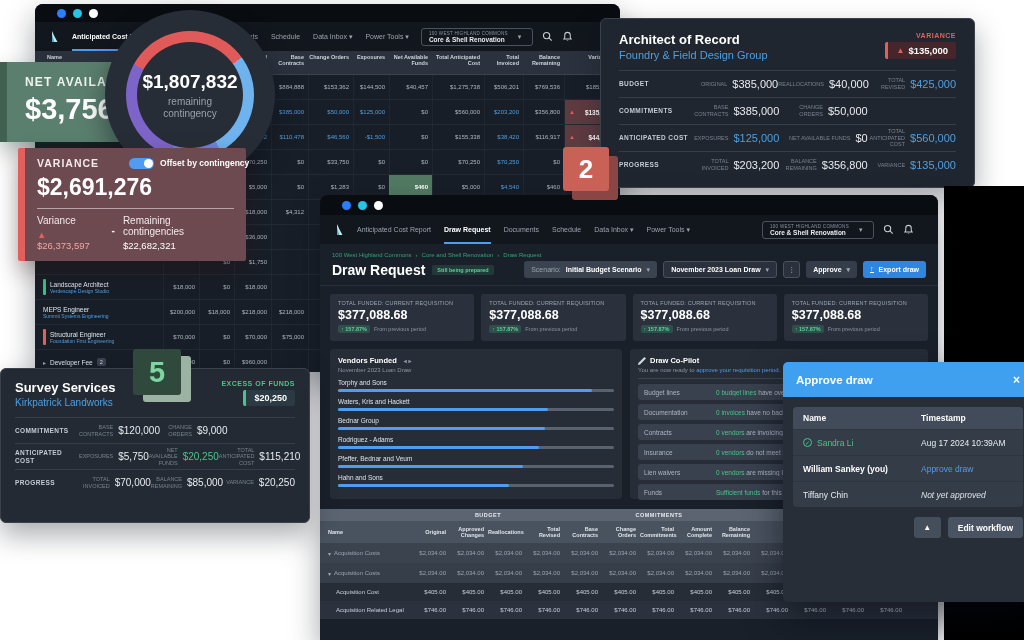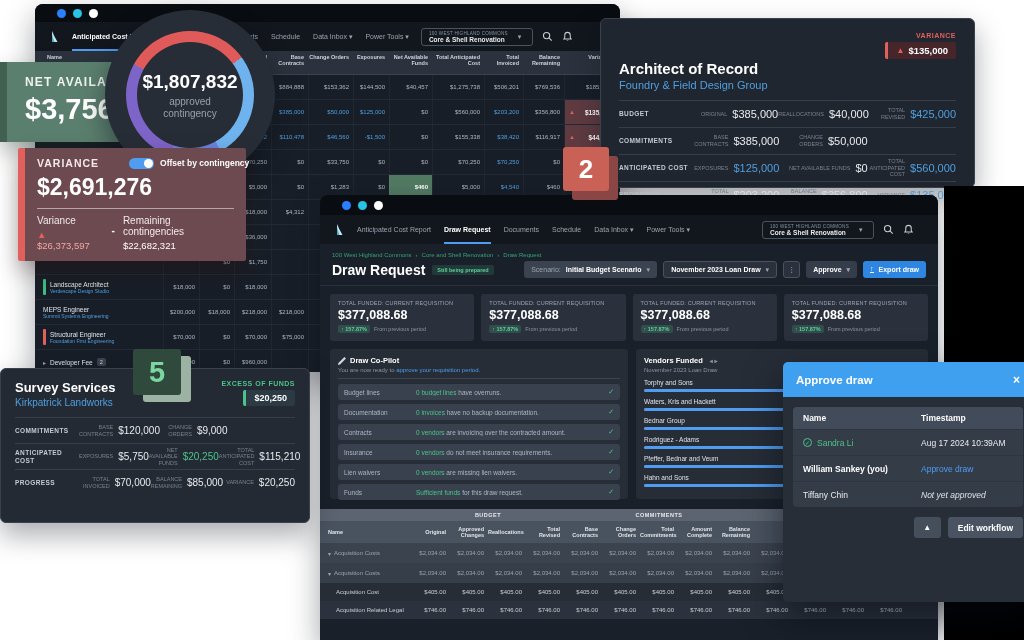--- a/index.html
+++ b/index.html
@@ -92,21 +92,21 @@
     border-radius:3px; box-shadow:10px 7px 0 0 #9cb3a3; display:flex; align-items:center; justify-content:center;
     color:#7bd6a0; font-size:29px; font-weight:bold; z-index:22; }
 
   
   .detail-card { position:absolute; border-radius:6px; background:#20262f; border:1px solid #39414c;
     box-shadow:0 12px 28px rgba(10,15,25,.35); }
   .architect { left:600px; top:18px; width:375px; height:170px; padding:13px 18px 0 18px; z-index:6; }
   .survey { left:0; top:368px; width:310px; height:155px; padding:11px 14px 0 14px; background:#232a33; z-index:20; }
   .dc-head { display:flex; justify-content:space-between; }
   .dc-title { font-weight:bold; color:#fff; }
-  .architect .dc-title { font-size:15px;margin-top:28px; } .survey .dc-title { font-size:13px; }
+  .architect .dc-title { font-size:13px; } .survey .dc-title { font-size:13px; }
   .dc-sub { color:#4f9fe0; margin-top:2px; }
   .architect .dc-sub { font-size:11px; } .survey .dc-sub { font-size:10px; }
   .dc-flag { text-align:right; }
   .dc-flag .fl { font-size:7px; font-weight:bold; letter-spacing:.5px; }
   .architect .fl { color:#e0615c; } .survey .fl { color:#4cc38a; }
   .dc-flag .fbadge { margin-top:3px; display:inline-flex; align-items:center; gap:4px;
     padding:3px 8px; border-radius:2px; color:#fff; font-weight:bold; }
   .architect .fbadge { background:#46262b; border-left:3px solid #e0615c; font-size:9.5px; }
   .survey .fbadge { background:#2c3a44; border-left:3px solid #4cc38a; font-size:9px; }
   .fbadge .tri { color:#e0615c; font-size:8px; }
@@ -812,21 +812,21 @@
   <div class="naf-card">
     <div class="lbl">NET AVAILABLE FUNDS</div>
     <div class="val">$3,756,983</div>
   </div>
 
   <div class="donut-card">
     <div class="ring"></div>
     <div class="donut-center">
       <div class="val">$1,807,832</div>
       <div class="cap">
-        <span>approved</span><br><span>contingency</span>
+        <span>remaining</span><br><span>contingency</span>
       </div>
     </div>
   </div>
 
   <div class="variance-card">
     <div class="vc-top">
       <span class="vc-label">VARIANCE</span>
       <span class="toggle"></span>
       <span class="vc-toggle-lbl">Offset by contingency</span>
     </div>
@@ -1009,64 +1009,20 @@
           <div class="sl">TOTAL FUNDED: CURRENT REQUISITION</div>
           <div class="sv">$377,088.68</div>
           <div class="row3">
             <span class="delta">↑ 157.87%</span>
             <span class="from-prev">From previous period</span>
           </div>
         </div>
       </div>
 
     <div class="panels">
-      <div class="panel copilot">
-        <div class="pn-title">
-          <svg width="8" height="8" viewBox="0 0 10 10">
-              <path d="M0 10l2.5-.5L10 2 8 0 .5 7.5z" fill="#cfd6df"></path>
-            </svg>
-          <span>Draw Co-Pilot</span>
-        </div>
-        <div class="pn-sub">
-          <span>You are now ready to </span><a href="#">approve your requisition period.</a>
-        </div>
-        <div class="pn-div"></div>
-        <div id="copilot-rows">
-            <div class="cp-row">
-              <span class="cp-label">Budget lines</span>
-              <span class="cp-msg"><span class="hl">0 budget lines</span> have overruns.</span>
-              <span class="cp-check">✓</span>
-            </div>
-            <div class="cp-row">
-              <span class="cp-label">Documentation</span>
-              <span class="cp-msg"><span class="hl">0 invoices</span> have no backup documentation.</span>
-              <span class="cp-check">✓</span>
-            </div>
-            <div class="cp-row">
-              <span class="cp-label">Contracts</span>
-              <span class="cp-msg"><span class="hl">0 vendors</span> are invoicing over the contracted amount.</span>
-              <span class="cp-check">✓</span>
-            </div>
-            <div class="cp-row">
-              <span class="cp-label">Insurance</span>
-              <span class="cp-msg"><span class="hl">0 vendors</span> do not meet insurance requirements.</span>
-              <span class="cp-check">✓</span>
-            </div>
-            <div class="cp-row">
-              <span class="cp-label">Lien waivers</span>
-              <span class="cp-msg"><span class="hl">0 vendors</span> are missing lien waivers.</span>
-              <span class="cp-check">✓</span>
-            </div>
-            <div class="cp-row">
-              <span class="cp-label">Funds</span>
-              <span class="cp-msg"><span class="hl">Sufficient funds</span> for this draw request.</span>
-              <span class="cp-check">✓</span>
-            </div>
-          </div>
-      </div>
       <div class="panel vendors">
         <div class="pn-title">
           <span>Vendors Funded</span>
           <span class="vn-arrows">◂ ▸</span>
         </div>
         <div class="pn-sub">November 2023 Loan Draw</div>
         <div id="vendor-rows">
             <div class="vn-row">
               <div class="vn-name">Torphy and Sons</div>
               <div class="vn-track">
@@ -1095,20 +1051,64 @@
               <div class="vn-name">Pfeffer, Bednar and Veum</div>
               <div class="vn-track">
                 <div class="vn-fill" style="width: 67%;"></div>
               </div>
             </div>
             <div class="vn-row">
               <div class="vn-name">Hahn and Sons</div>
               <div class="vn-track">
                 <div class="vn-fill" style="width: 62%;"></div>
               </div>
+            </div>
+          </div>
+      </div>
+      <div class="panel copilot">
+        <div class="pn-title">
+          <svg width="8" height="8" viewBox="0 0 10 10">
+              <path d="M0 10l2.5-.5L10 2 8 0 .5 7.5z" fill="#cfd6df"></path>
+            </svg>
+          <span>Draw Co-Pilot</span>
+        </div>
+        <div class="pn-sub">
+          <span>You are now ready to </span><a href="#">approve your requisition period.</a>
+        </div>
+        <div class="pn-div"></div>
+        <div id="copilot-rows">
+            <div class="cp-row">
+              <span class="cp-label">Budget lines</span>
+              <span class="cp-msg"><span class="hl">0 budget lines</span> have overruns.</span>
+              <span class="cp-check">✓</span>
+            </div>
+            <div class="cp-row">
+              <span class="cp-label">Documentation</span>
+              <span class="cp-msg"><span class="hl">0 invoices</span> have no backup documentation.</span>
+              <span class="cp-check">✓</span>
+            </div>
+            <div class="cp-row">
+              <span class="cp-label">Contracts</span>
+              <span class="cp-msg"><span class="hl">0 vendors</span> are invoicing over the contracted amount.</span>
+              <span class="cp-check">✓</span>
+            </div>
+            <div class="cp-row">
+              <span class="cp-label">Insurance</span>
+              <span class="cp-msg"><span class="hl">0 vendors</span> do not meet insurance requirements.</span>
+              <span class="cp-check">✓</span>
+            </div>
+            <div class="cp-row">
+              <span class="cp-label">Lien waivers</span>
+              <span class="cp-msg"><span class="hl">0 vendors</span> are missing lien waivers.</span>
+              <span class="cp-check">✓</span>
+            </div>
+            <div class="cp-row">
+              <span class="cp-label">Funds</span>
+              <span class="cp-msg"><span class="hl">Sufficient funds</span> for this draw request.</span>
+              <span class="cp-check">✓</span>
             </div>
           </div>
       </div>
     </div>
 
     <div class="dtable" id="draw-table">
         <div class="dt-group">
           <span style="width: 92px;"></span>
           <span style="width: 152px;">BUDGET</span>
           <span style="width: 190px;">COMMITMENTS</span>

